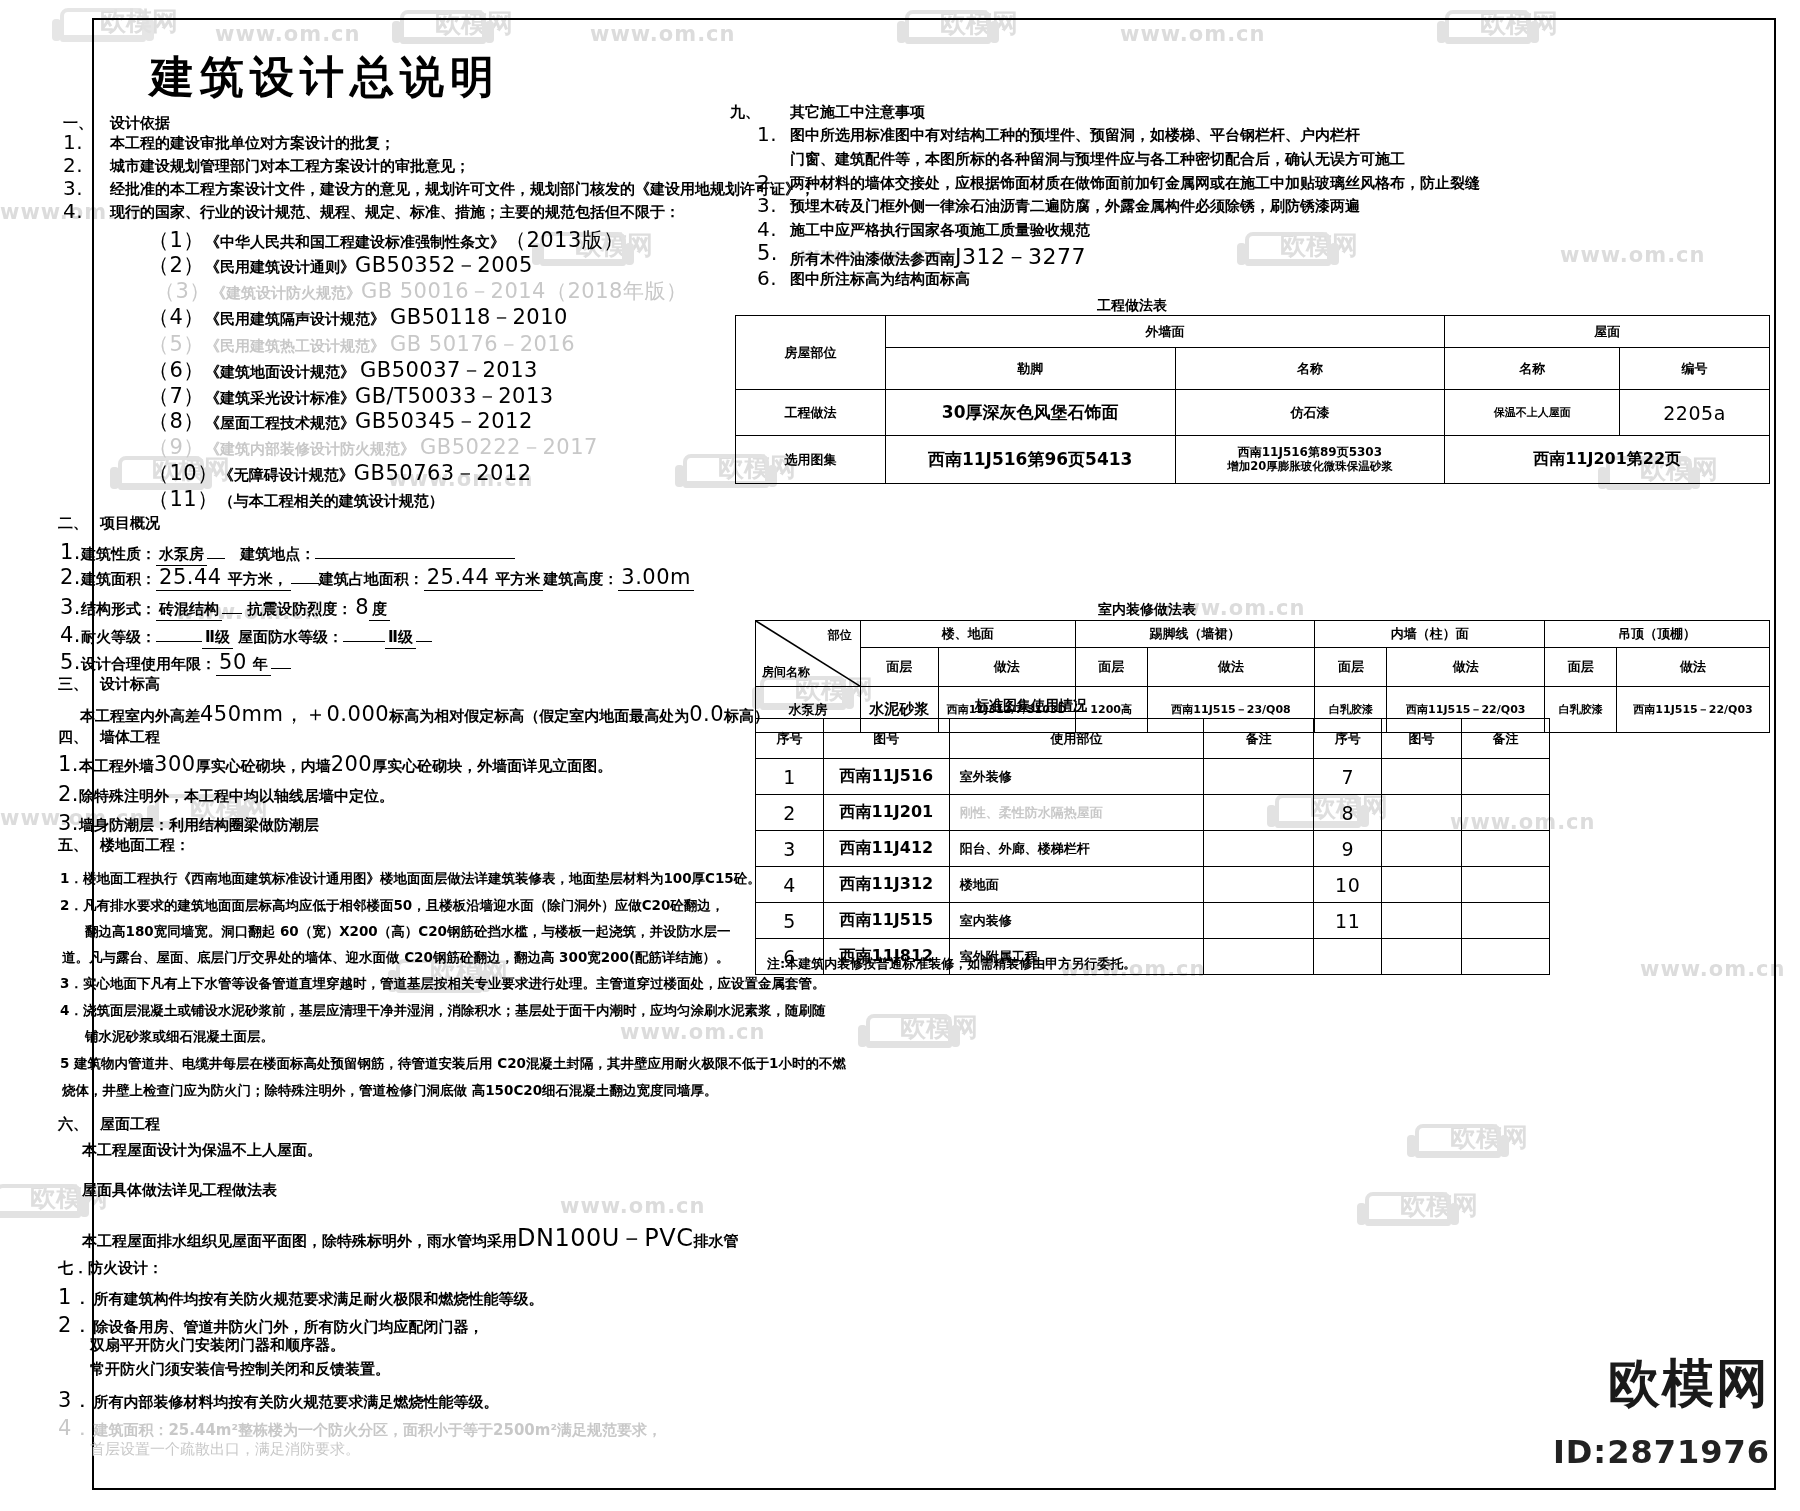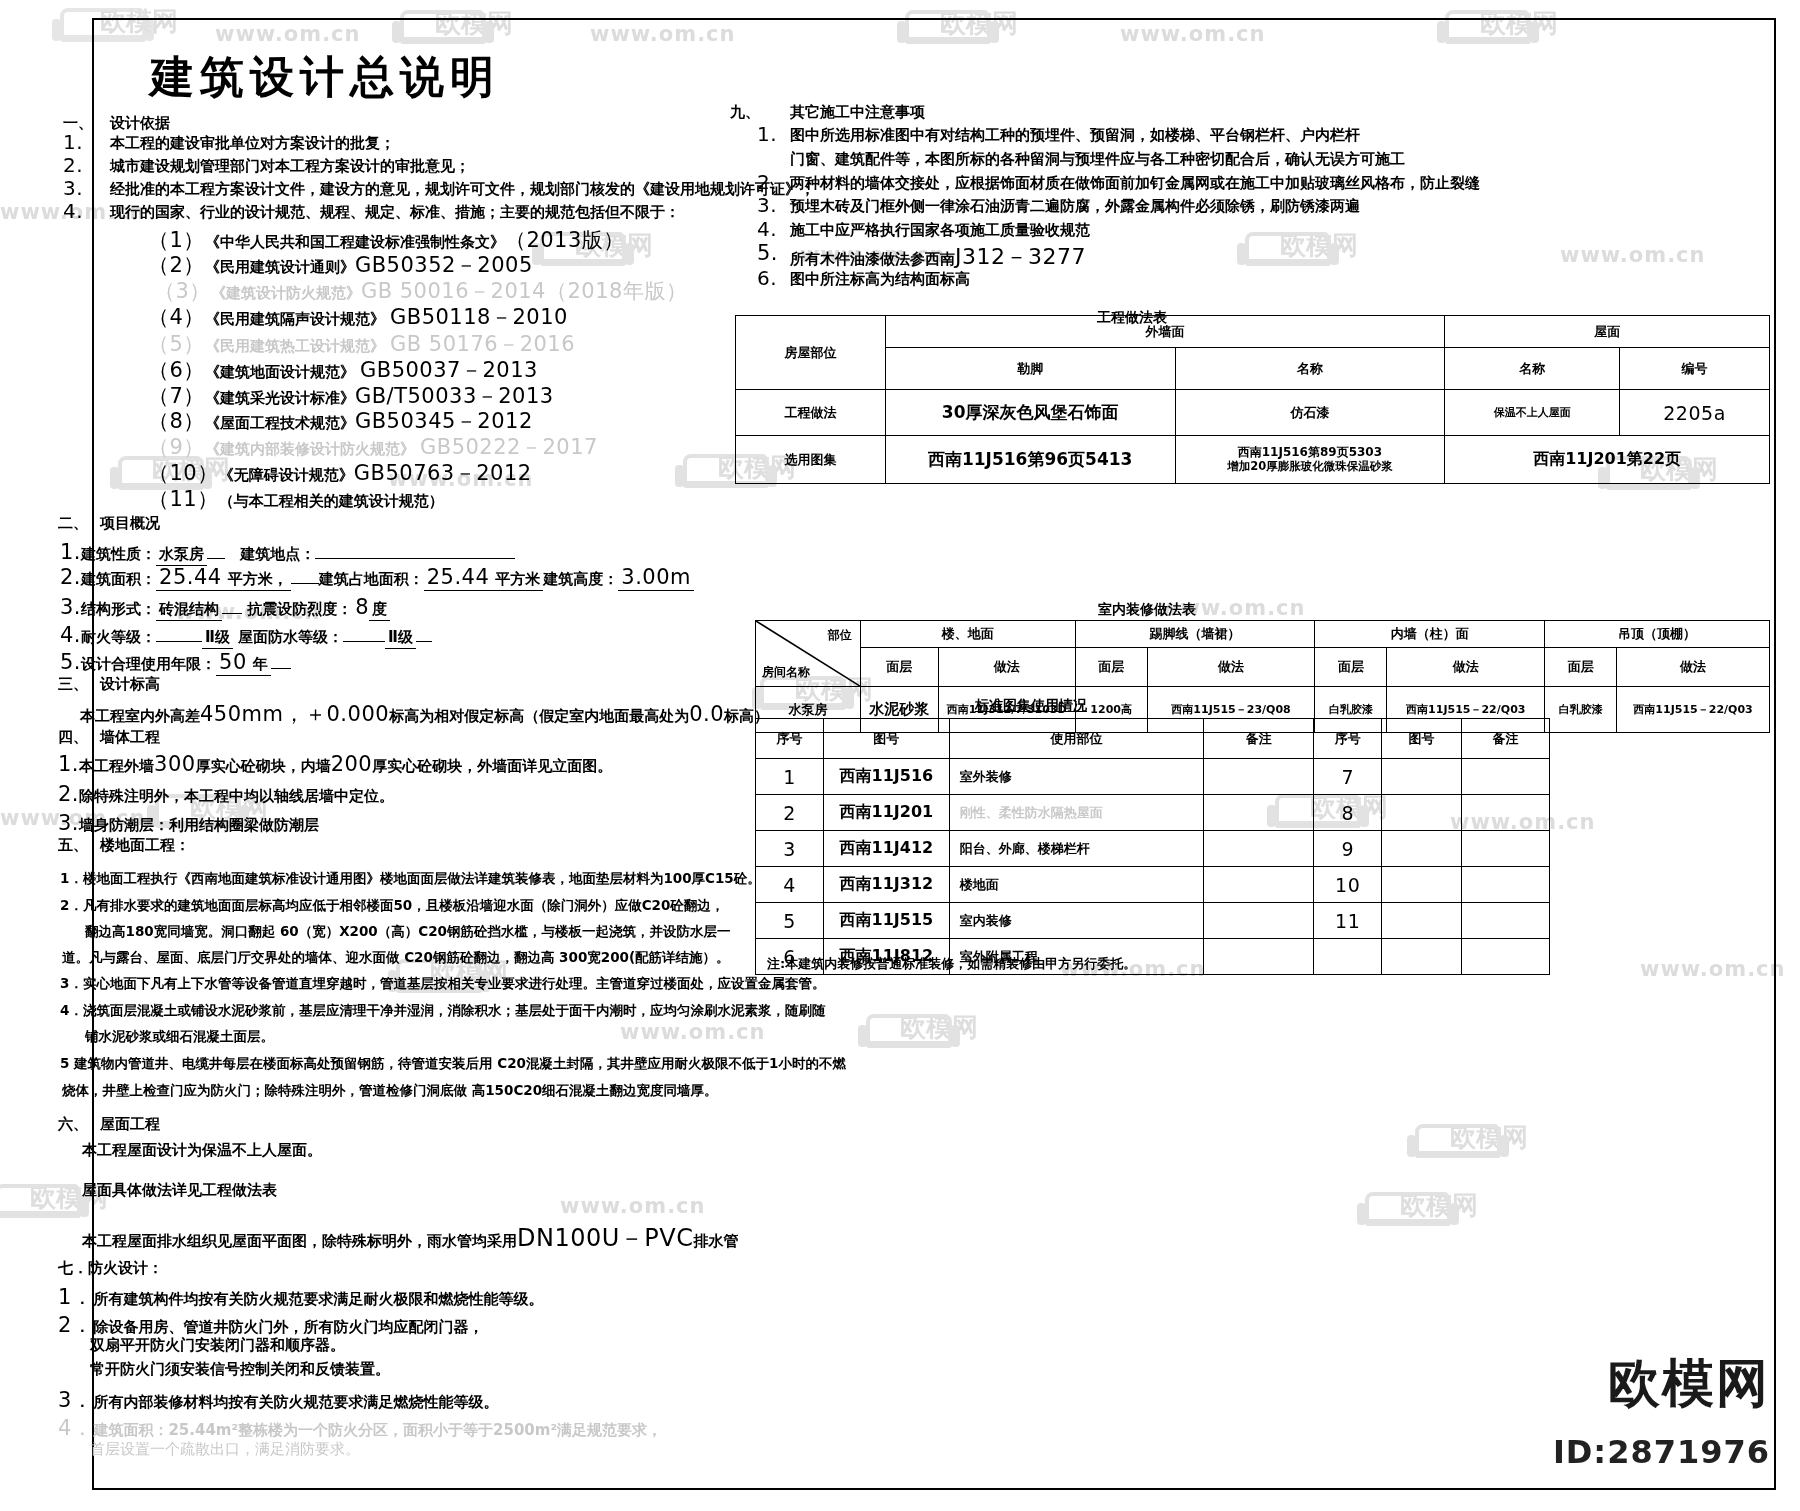--- a/index.html
+++ b/index.html
@@ -315,21 +315,21 @@
   <div class="line-row" style="left:757px;top:241px;">
     <span class="n">5.</span>
   </div>
   <div class="line-row" style="left:790px;top:242px;">
     <span class="c" style="font-size:15px;">所有木件油漆做法参西南</span><span class="n" style="font-size:22px;">J312－3277</span>
   </div>
 
   <div class="t num" style="left:757px;top:268px;">6.</div>
   <div class="t cn" style="left:790px;top:272px;">图中所注标高为结构面标高</div>
 
-  <div class="tbl-cap" style="left:1097px;top:309px;">工程做法表</div>
+  <div class="tbl-cap" style="left:1097px;top:297px;">工程做法表</div>
 
   <table class="cad" style="left:735px;top:315px;width:1035px;">
     <tbody>
         <tr>
       <td rowspan="2" style="width:150px;height:74px;">房屋部位</td>
       <td colspan="2" style="height:32px;">外墙面</td>
       <td colspan="2">屋面</td>
     </tr>
     <tr>
       <td style="width:290px;height:42px;">勒脚</td>

